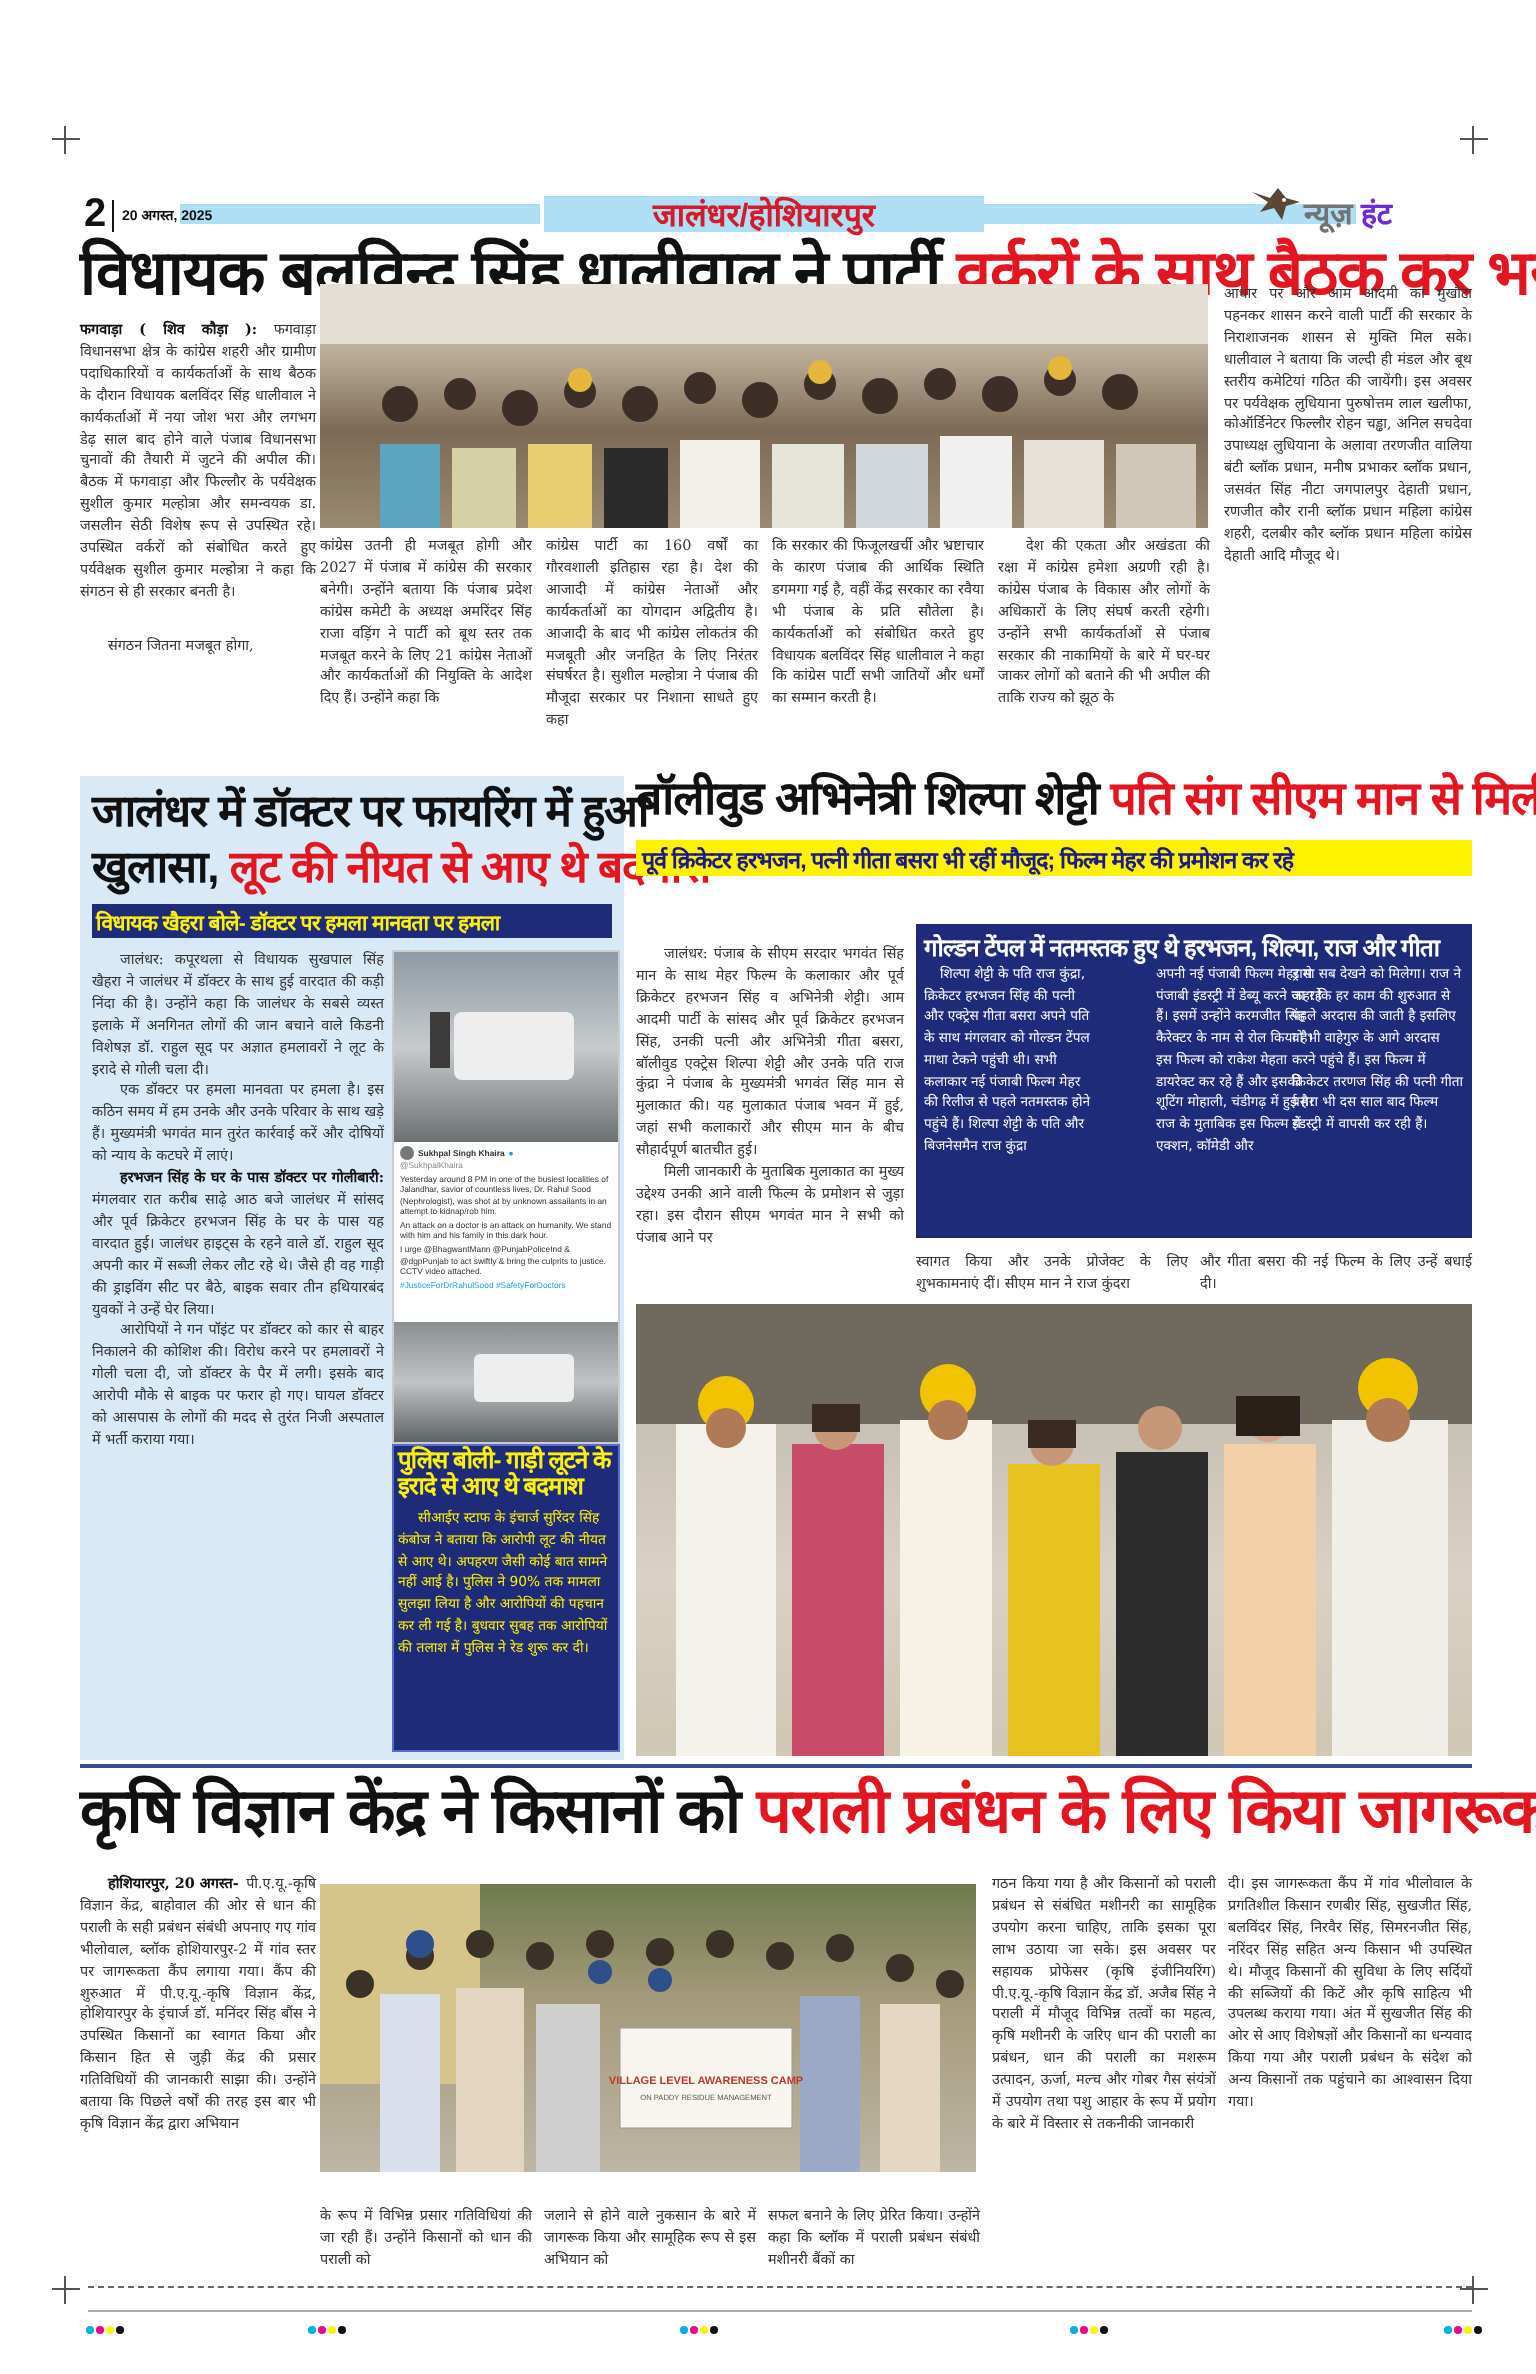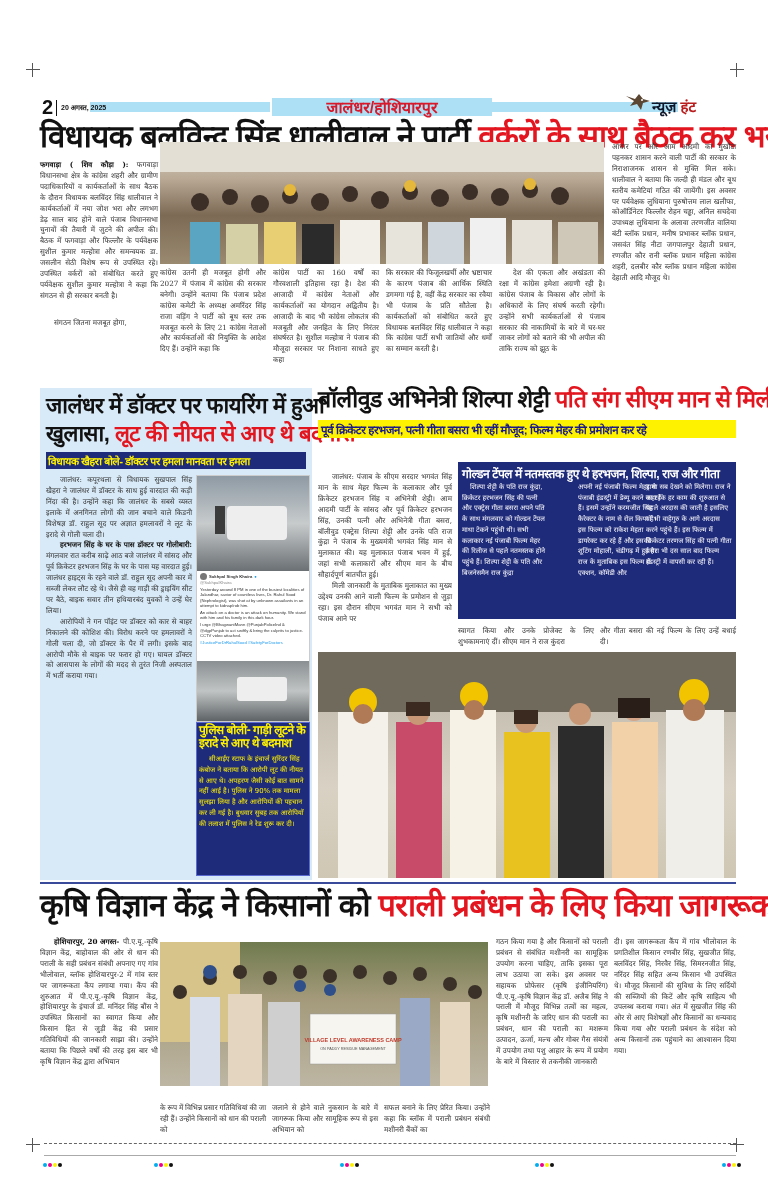--- a/index.html
+++ b/index.html
@@ -10,21 +10,21 @@
   .crop:after{content:"";position:absolute;left:0;top:6px;width:14px;height:1px;background:#555;}
   .pgnum{left:42px;top:96px;font:bold 20px "Liberation Sans",sans-serif;color:#111;}
   .pgline{left:56px;top:100px;width:1px;height:16px;background:#111;}
   .date{left:61px;top:103px;font:bold 7px "Liberation Sans",sans-serif;color:#111;}
   .city-band{left:272px;top:98px;width:220px;height:18px;background:#aee0f5;}
   .city-band-l{left:90px;top:102px;width:180px;height:10px;background:#aee0f5;}
   .city-band-r{left:492px;top:102px;width:186px;height:10px;background:#aee0f5;}
   .city{left:272px;top:96px;width:220px;text-align:center;font:bold 16px "Liberation Sans",sans-serif;color:#d7192b;}
   .logo-bird{left:625px;top:90px;font-size:20px;color:#4a3a2a;}
   .logo-text{left:652px;top:96px;font:bold 15px "Liberation Sans",sans-serif;color:#111;}
-  .logo-text span{color:#b91c1c;}
+  .logo-text span{color:#6d28d9;}
   
   .hl{font-family:"Liberation Sans",sans-serif;font-weight:bold;color:#111;white-space:nowrap;letter-spacing:-0.5px;}
   .red{color:#e3151e;}
   .col{font-size:7.2px;line-height:10.9px;text-align:justify;color:#333;}
   .photo{background:#8a8072;overflow:hidden;}
   .navy{background:#1e2a7a;}
   .blue-box{background:#d8eaf7;}
   .yellow{background:#fff200;}
   .rule{height:2px;background:#3a4a9a;}
   .reg{height:1px;background:#aaa;}
@@ -45,21 +45,21 @@
 <div class="abs pgnum">2</div>
 <div class="abs pgline"></div>
 <div class="abs date">20 अगस्त, 2025</div>
 <div class="abs city">जालंधर/होशियारपुर</div>
 <div class="abs logo-bird">
   <svg width="26" height="24" viewBox="0 0 26 24">
       <path d="M1 6 L10 9 L14 4 L18 9 L25 11 L18 13 L16 20 L12 14 L5 16 L9 11 Z" fill="#5a4632"></path>
       <circle cx="17" cy="10" r="1" fill="#fff"></circle>
     </svg>
 </div>
-<div class="abs logo-text"><span style="color:#0f172a">न्यूज़</span> <span>हंट</span></div>
+<div class="abs logo-text"><span style="color:#737373">न्यूज़</span> <span>हंट</span></div>
 
 <div class="abs hl" style="left:40px;top:120px;font-size:31px;line-height:34px;width:700px;">
   <span>विधायक बलविन्द्र सिंह धालीवाल ने पार्टी</span>
   <span class="red">वर्करों के साथ बैठक कर भरा जोश</span>
 </div>
 
 <div class="abs col" style="left:40px;top:160px;width:118px;">
   <b style="color:#111;">फगवाड़ा ( शिव कौड़ा ):</b>
   <span>फगवाड़ा विधानसभा क्षेत्र के कांग्रेस शहरी और ग्रामीण पदाधिकारियों व कार्यकर्ताओं के साथ बैठक के दौरान विधायक बलविंदर सिंह धालीवाल ने कार्यकर्ताओं में नया जोश भरा और लगभग डेढ़ साल बाद होने वाले पंजाब विधानसभा चुनावों की तैयारी में जुटने की अपील की। बैठक में फगवाड़ा और फिल्लौर के पर्यवेक्षक सुशील कुमार मल्होत्रा और समन्वयक डा. जसलीन सेठी विशेष रूप से उपस्थित रहे। उपस्थित वर्करों को संबोधित करते हुए पर्यवेक्षक सुशील कुमार मल्होत्रा ने कहा कि संगठन से ही सरकार बनती है।</span>
   <div style="text-indent:14px;margin-top:16px;">संगठन जितना मजबूत होगा,</div>
@@ -111,21 +111,22 @@
 <div class="abs hl" style="left:46px;top:392px;font-size:22px;line-height:28px;">जालंधर में डॉक्टर पर फायरिंग में हुआ</div>
 <div class="abs hl" style="left:46px;top:420px;font-size:22px;line-height:28px;">
   <span>खुलासा,</span>
   <span class="red">लूट की नीयत से आए थे बदमाश</span>
 </div>
 <div class="abs navy" style="left:46px;top:452px;width:260px;height:17px;"></div>
 <div class="abs hl" style="left:48px;top:454px;font-size:10.5px;color:#fff200;letter-spacing:-0.3px;">विधायक खैहरा बोले- डॉक्टर पर हमला मानवता पर हमला</div>
 
 <div class="abs col" style="left:46px;top:475px;width:146px;">
   <div style="text-indent:14px;">जालंधर: कपूरथला से विधायक सुखपाल सिंह खैहरा ने जालंधर में डॉक्टर के साथ हुई वारदात की कड़ी निंदा की है। उन्होंने कहा कि जालंधर के सबसे व्यस्त इलाके में अनगिनत लोगों की जान बचाने वाले किडनी विशेषज्ञ डॉ. राहुल सूद पर अज्ञात हमलावरों ने लूट के इरादे से गोली चला दी।</div>
-  <div style="text-indent:14px;font-family:Liberation Serif, serif;"><b style="color:#111;">हरभजन सिंह के घर के पास डॉक्टर पर गोलीबारी:</b> <span>मंगलवार रात करीब साढ़े आठ बजे जालंधर में सांसद और पूर्व क्रिकेटर हरभजन सिंह के घर के पास यह वारदात हुई। जालंधर हाइट्स के रहने वाले डॉ. राहुल सूद अपनी कार में सब्जी लेकर लौट रहे थे। जैसे ही वह गाड़ी की ड्राइविंग सीट पर बैठे, बाइक सवार तीन हथियारबंद युवकों ने उन्हें घेर लिया।</span></div>
+  <div style="text-indent:14px;">एक डॉक्टर पर हमला मानवता पर हमला है। इस कठिन समय में हम उनके और उनके परिवार के साथ खड़े हैं। मुख्यमंत्री भगवंत मान तुरंत कार्रवाई करें और दोषियों को न्याय के कटघरे में लाएं।</div>
+  <div style="text-indent:14px;"><b style="color:#111;">हरभजन सिंह के घर के पास डॉक्टर पर गोलीबारी:</b> <span>मंगलवार रात करीब साढ़े आठ बजे जालंधर में सांसद और पूर्व क्रिकेटर हरभजन सिंह के घर के पास यह वारदात हुई। जालंधर हाइट्स के रहने वाले डॉ. राहुल सूद अपनी कार में सब्जी लेकर लौट रहे थे। जैसे ही वह गाड़ी की ड्राइविंग सीट पर बैठे, बाइक सवार तीन हथियारबंद युवकों ने उन्हें घेर लिया।</span></div>
   <div style="text-indent:14px;">आरोपियों ने गन पॉइंट पर डॉक्टर को कार से बाहर निकालने की कोशिश की। विरोध करने पर हमलावरों ने गोली चला दी, जो डॉक्टर के पैर में लगी। इसके बाद आरोपी मौके से बाइक पर फरार हो गए। घायल डॉक्टर को आसपास के लोगों की मदद से तुरंत निजी अस्पताल में भर्ती कराया गया।</div>
 </div>
 
 <div class="abs" style="left:196px;top:475px;width:112px;height:245px;background:#fff;border:1px solid #ccc;overflow:hidden;">
   <div style="height:95px;background:linear-gradient(180deg,#8e9aa4,#c7cbcc 50%,#6b7074);position:relative;">
     <div style="position:absolute;left:30px;top:30px;width:60px;height:34px;background:#eee;border-radius:4px;"></div>
     <div style="position:absolute;left:18px;top:30px;width:10px;height:28px;background:#3b3b3b;"></div>
   </div>
   <div style="padding:2px 3px;font:4.2px/5.2px 'Liberation Sans',sans-serif;color:#333;">
     <div style="display:flex;align-items:center;gap:2px;">
@@ -232,21 +233,21 @@
     <rect x="68" y="52" width="34" height="92" fill="#e3d5c0"></rect>
     <rect x="108" y="60" width="32" height="84" fill="#cfcfcf"></rect>
     <rect x="240" y="56" width="30" height="88" fill="#99a9c6"></rect>
     <rect x="280" y="60" width="30" height="84" fill="#e6d7c0"></rect>
     <rect x="150" y="72" width="86" height="50" fill="#f7f5ef" stroke="#999" stroke-width="0.5"></rect>
     <text x="193" y="100" font-size="5.5" font-family="Liberation Sans, sans-serif" font-weight="bold" fill="#c0392b" text-anchor="middle">VILLAGE LEVEL AWARENESS CAMP</text>
     <text x="193" y="108" font-size="3.8" font-family="Liberation Sans, sans-serif" fill="#555" text-anchor="middle">ON PADDY RESIDUE MANAGEMENT</text>
   </svg>
 </div>
 
-<div class="abs col" style="left:160px;top:1103px;width:106px;font-family:Liberation Serif, serif;">के रूप में विभिन्न प्रसार गतिविधियां की जा रही हैं। उन्होंने किसानों को धान की पराली को</div>
+<div class="abs col" style="left:160px;top:1103px;width:106px;">के रूप में विभिन्न प्रसार गतिविधियां की जा रही हैं। उन्होंने किसानों को धान की पराली को</div>
 <div class="abs col" style="left:272px;top:1103px;width:106px;">जलाने से होने वाले नुकसान के बारे में जागरूक किया और सामूहिक रूप से इस अभियान को</div>
 <div class="abs col" style="left:384px;top:1103px;width:106px;">सफल बनाने के लिए प्रेरित किया। उन्होंने कहा कि ब्लॉक में पराली प्रबंधन संबंधी मशीनरी बैंकों का</div>
 <div class="abs col" style="left:496px;top:937px;width:112px;">गठन किया गया है और किसानों को पराली प्रबंधन से संबंधित मशीनरी का सामूहिक उपयोग करना चाहिए, ताकि इसका पूरा लाभ उठाया जा सके। इस अवसर पर सहायक प्रोफेसर (कृषि इंजीनियरिंग) पी.ए.यू.-कृषि विज्ञान केंद्र डॉ. अजैब सिंह ने पराली में मौजूद विभिन्न तत्वों का महत्व, कृषि मशीनरी के जरिए धान की पराली का प्रबंधन, धान की पराली का मशरूम उत्पादन, ऊर्जा, मल्च और गोबर गैस संयंत्रों में उपयोग तथा पशु आहार के रूप में प्रयोग के बारे में विस्तार से तकनीकी जानकारी</div>
 <div class="abs col" style="left:614px;top:937px;width:122px;">दी। इस जागरूकता कैंप में गांव भीलोवाल के प्रगतिशील किसान रणबीर सिंह, सुखजीत सिंह, बलविंदर सिंह, निरवैर सिंह, सिमरनजीत सिंह, नरिंदर सिंह सहित अन्य किसान भी उपस्थित थे। मौजूद किसानों की सुविधा के लिए सर्दियों की सब्जियों की किटें और कृषि साहित्य भी उपलब्ध कराया गया। अंत में सुखजीत सिंह की ओर से आए विशेषज्ञों और किसानों का धन्यवाद किया गया और पराली प्रबंधन के संदेश को अन्य किसानों तक पहुंचाने का आश्वासन दिया गया।</div>
 
 <div class="abs dashline" style="left:44px;top:1143px;width:692px;"></div>
 <div class="abs reg" style="left:44px;top:1155px;width:692px;"></div>
 <div class="abs dots" style="left:43px;top:1152px;"><span style="background:#00aeef"></span><span style="background:#ec008c"></span><span style="background:#fff200"></span><span style="background:#111"></span></div>
 <div class="abs dots" style="left:154px;top:1152px;"><span style="background:#00aeef"></span><span style="background:#ec008c"></span><span style="background:#fff200"></span><span style="background:#111"></span></div>
 <div class="abs dots" style="left:340px;top:1152px;"><span style="background:#00aeef"></span><span style="background:#ec008c"></span><span style="background:#fff200"></span><span style="background:#111"></span></div>

